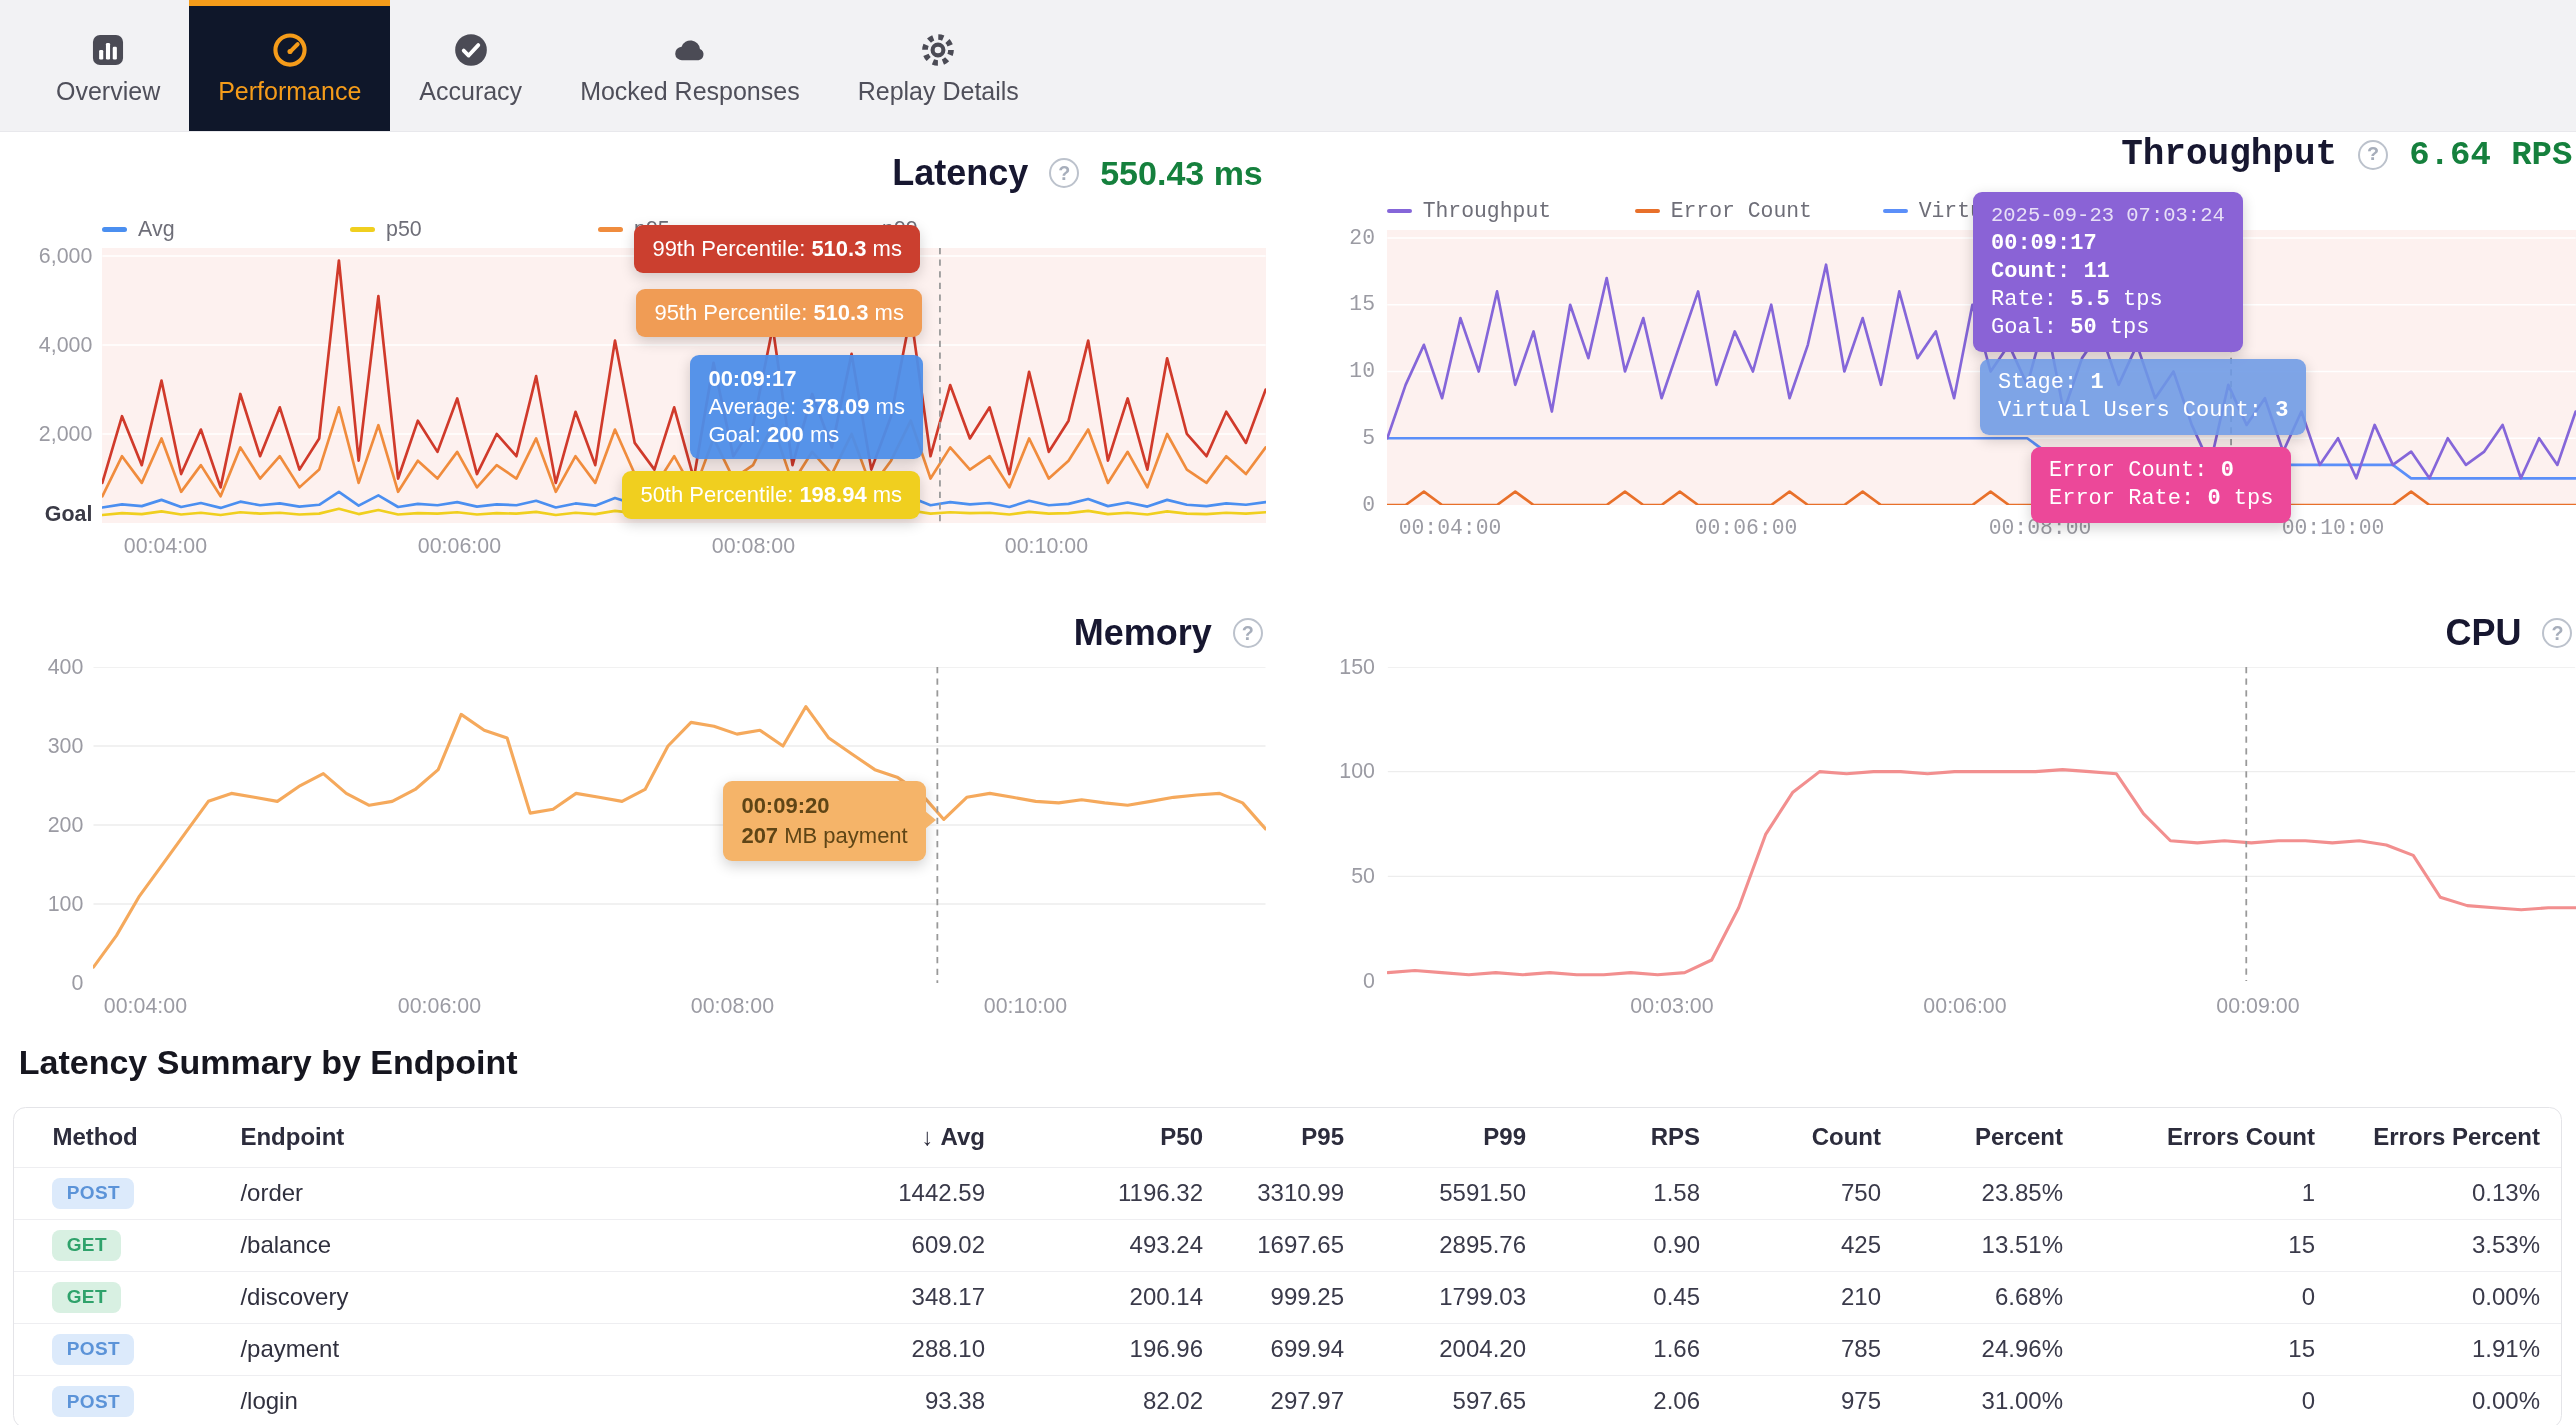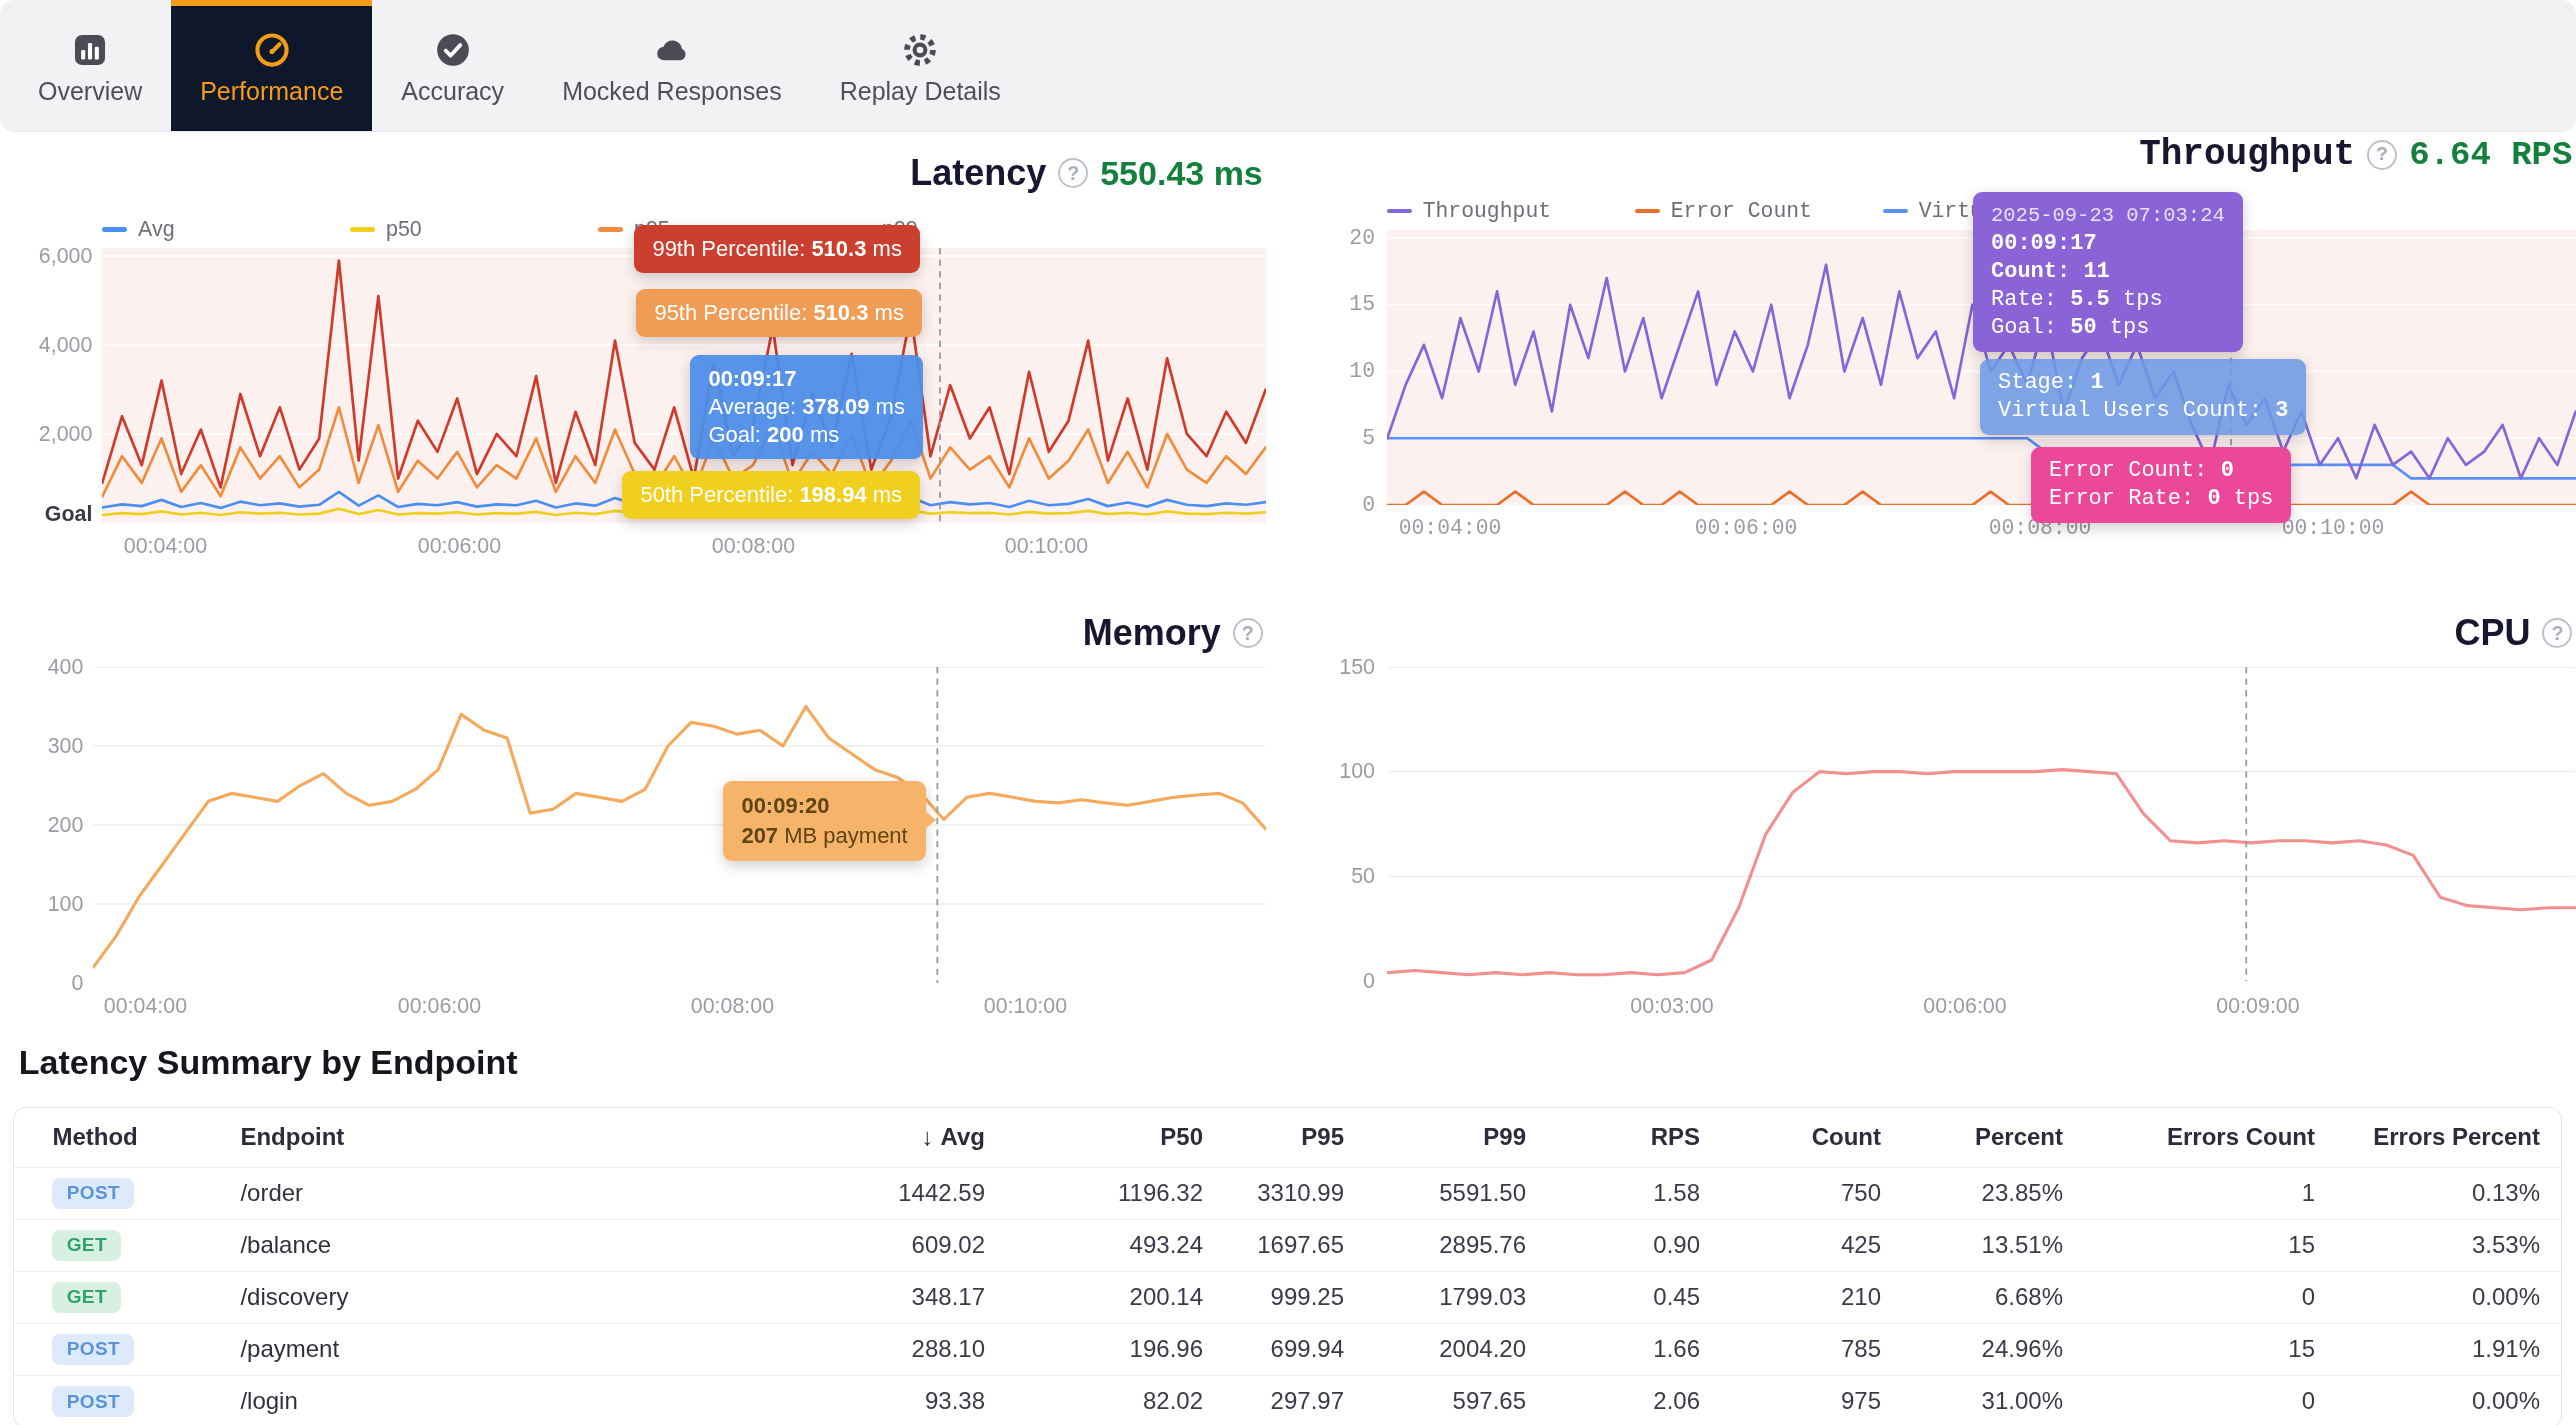--- a/index.html
+++ b/index.html
@@ -2,38 +2,38 @@
 <html style="font-size:14.3px"><head>
 <meta charset="utf-8">
 <style>
   * { margin:0; padding:0; box-sizing:border-box; }
   html,body { width:2576px; height:1426px; overflow:hidden; background:#fff;
     font-family:"Liberation Sans", sans-serif; color:#2c2c3c; }
 
   
   .tabbar { position:absolute; left:0; top:0; width:100%; height:132px;
     background:#f2f2f4; border-bottom:0.9px solid #e8e8ec; display:flex;
-    align-items:stretch; padding-left:9px;border-radius:15px; }
+    align-items:stretch; padding-left:27px; }
   .tab { display:flex; flex-direction:column; align-items:center; justify-content:center;
     gap:8px; padding:0 29px; border-top:6.3px solid transparent; cursor:pointer; }
   .tab.active { background:#0f172a; border-top-color:#f59c1a; }
   .tab-icon { width:38px; height:38px; display:block; }
   .tab-icon svg { width:100%; height:100%; display:block; }
   .tab-label { font-size:25px; color:#4f4f5a; }
   .tab.active .tab-label { color:#f59c1a; }
 
   
   .chart { position:absolute; width:1253px; height:438px; }
   .lat { left:13.4px;   top:147px; }
   .thr { left:1323px; top:129px;font-family:Liberation Mono, monospace; }
   .mem { left:13.4px;   top:607px; }
   .cpu { left:1323px; top:607px; }
 
   .chart-header { position:absolute; right:3.6px; top:5.4px; display:flex;
-    align-items:center; gap:12px; }
+    align-items:center; gap:21px; }
   .chart-header h2 { font-size:36px; font-weight:700; color:#171730; }
   .chart-value { font-size:34px; font-weight:600; color:#15803d; }
   .help { width:30px; height:30px; border:2.7px solid #bcc2cc; border-radius:50%;
     color:#a7aebb; font-size:19.7px; font-weight:700; display:flex;
     align-items:center; justify-content:center; cursor:pointer; }
 
   .legend { position:absolute; top:70px; display:flex; }
   .lat .legend { left:89px; }
   .thr .legend { left:64px; }
   .legend-item { width:248px; display:flex; align-items:center; gap:10.7px;

